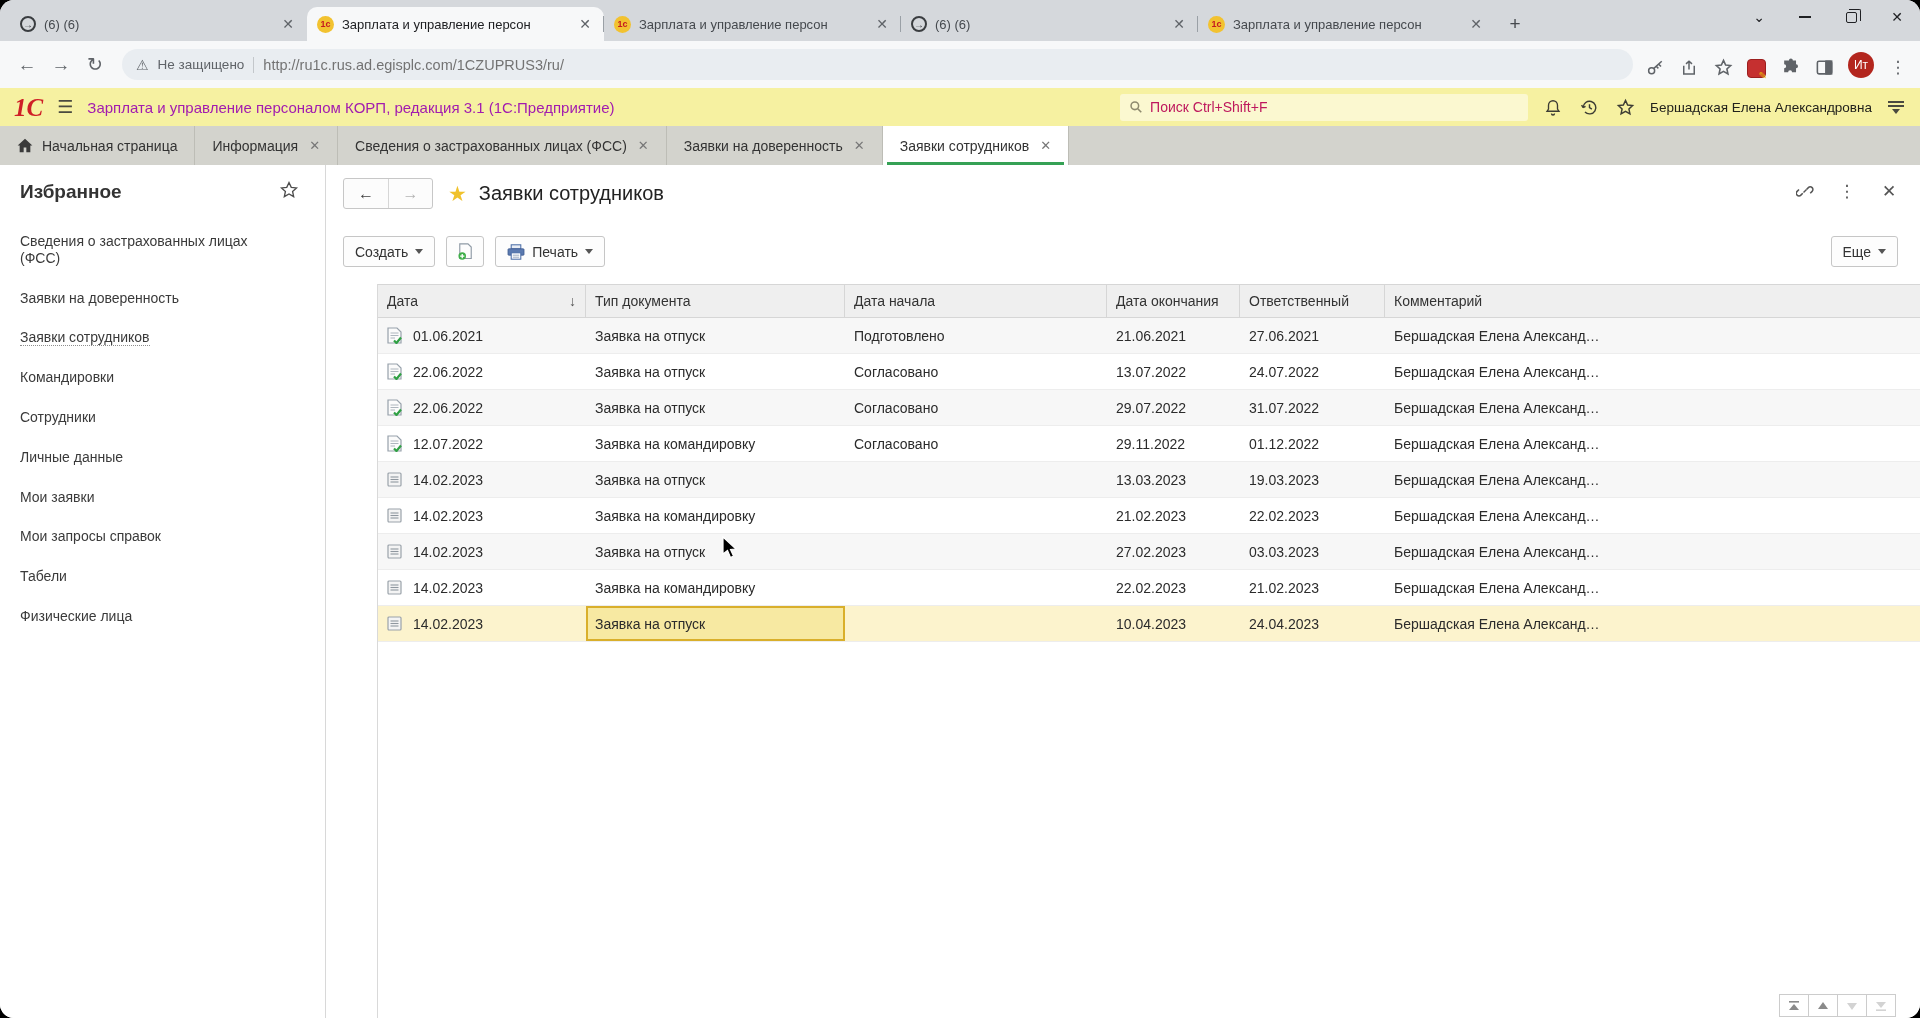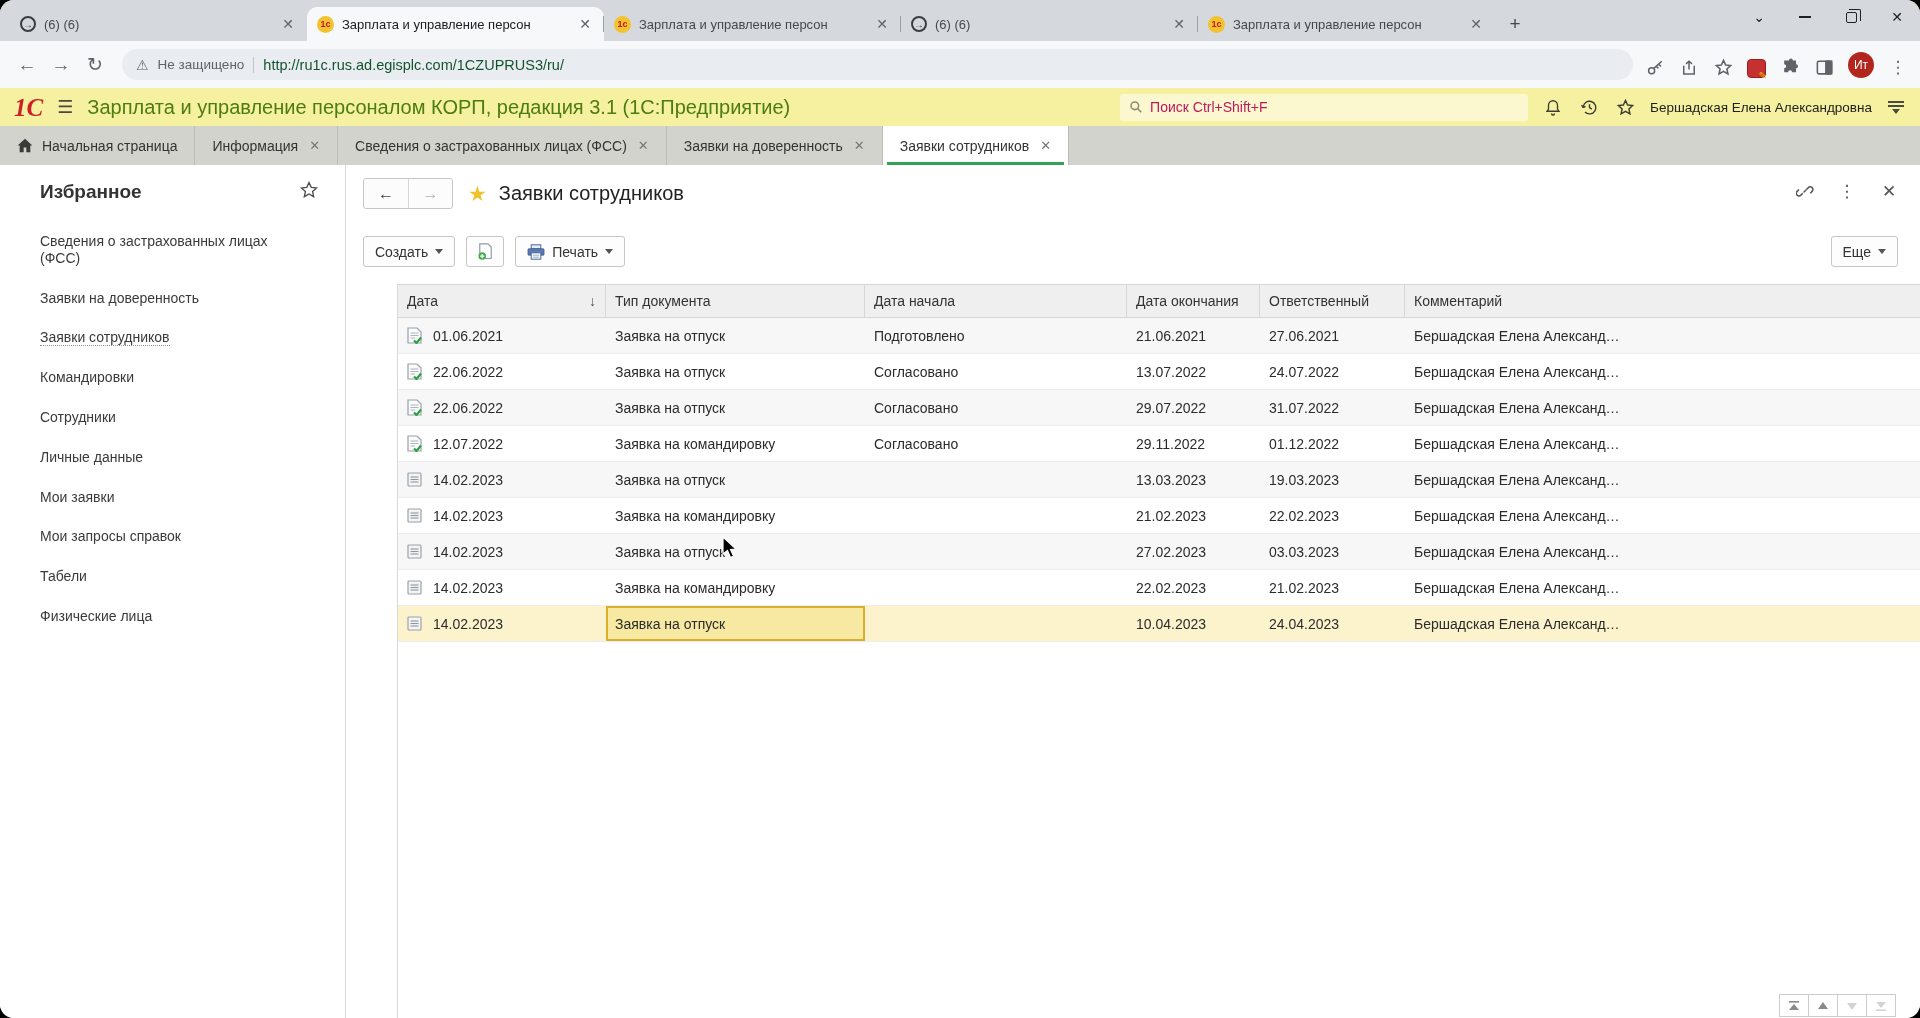--- a/index.html
+++ b/index.html
@@ -24,50 +24,50 @@
   .winbtn .restore::before { content:""; position:absolute; left:2px; top:-4px; width:11px; height:11px; border:1px solid #202124; border-left:none; border-bottom:none; border-radius:0 2px 0 0; }
   .winbtn .minim { width:12px; height:1.5px; background:#202124; }
 
   
   .btoolbar { height:47px; background:#f7f8f9; display:flex; align-items:center; padding:0 12px; gap:4px; }
   .navico { width:30px; height:30px; display:flex; align-items:center; justify-content:center; font-size:19px; color:#5f6368; border-radius:50%; cursor:pointer; flex:none; }
   .omnibox { flex:1; height:31px; background:#e9edf1; border-radius:16px; display:flex; align-items:center; padding:0 14px; gap:9px; margin:0 8px; min-width:0; }
   .omnibox .warn { font-size:14px; color:#5f6368; flex:none; }
   .omnibox .sec { font-size:13.5px; color:#5f6368; flex:none; }
   .omnibox .sep { width:1px; height:16px; background:#c3c7cb; flex:none; }
-  .omnibox .url { font-size:14.5px; color:#14532d; white-space:nowrap; overflow:hidden; }
+  .omnibox .url { font-size:14.5px; color:#737373; white-space:nowrap; overflow:hidden; }
   .bt-icons { display:flex; align-items:flex-end; gap:14px; flex:none; }
   .bt-ico { width:20px; height:20px; display:flex; align-items:center; justify-content:center; color:#5f6368; cursor:pointer; }
   .ext-red { width:19px; height:19px; border-radius:4px; background:#c53030; border:1px solid #9c1f1f; position:relative; }
   .ext-red::after { content:"✎"; position:absolute; right:-2px; bottom:-4px; font-size:10px; color:#e8b90c; }
   .avatar { width:26px; height:26px; border-radius:50%; background:#b3261e; color:#fff; font-size:12px; display:flex; align-items:center; justify-content:center; cursor:pointer; }
 
   
   .appheader { height:38px; background:#f6f1a1; display:flex; align-items:center; padding:0 14px; gap:14px; }
   .logo1c { font-family:"Liberation Serif",serif; font-style:italic; font-weight:bold; font-size:25px; color:#cf1f27; line-height:1; flex:none; }
   .burger { font-size:18px; color:#4a4a40; flex:none; cursor:pointer; }
-  .apptitle { font-size:20px; color:#4d7c0f; flex:none; }
+  .apptitle { font-size:15px; color:#a21caf; flex:none; }
   .ah-spacer { flex:1; }
   .searchbox { width:408px; height:27px; background:#fbf8d0; border-radius:3px; display:flex; align-items:center; padding:0 9px; gap:7px; flex:none; cursor:text; }
   .searchbox .ph { font-size:14px; color:#be185d; }
   .ah-ico { width:22px; height:22px; display:flex; align-items:center; justify-content:center; color:#3c3c34; flex:none; cursor:pointer; }
   .username { font-size:13.5px; color:#22221c; flex:none; cursor:pointer; }
   .svcmenu { display:flex; flex-direction:column; align-items:center; gap:2px; width:20px; cursor:pointer; }
   .svcmenu i { width:16px; height:2px; background:#4a4a40; }
   .svcmenu .caret { width:0; height:0; border-left:4px solid transparent; border-right:4px solid transparent; border-top:5px solid #4a4a40; background:none; }
 
   
   .apptabs { height:39px; background:#d3d3cd; display:flex; align-items:stretch; }
   .apptab { display:flex; align-items:center; gap:9px; padding:0 17px; font-size:14px; color:#333; border-right:1px solid #bdbdb6; position:relative; cursor:pointer; white-space:nowrap; }
   .apptab.active { background:#fff; }
   .apptab.active::after { content:""; position:absolute; left:4px; right:4px; bottom:0; height:3px; background:#35a155; }
   .apptab .tclose { font-size:13px; color:#777; margin-left:2px; }
 
   
-  .main { display:flex; height:853px; background:#fff;padding-left:20px; }
+  .main { display:flex; height:853px; background:#fff; }
   .sidebar { width:326px; flex:none; border-right:1px solid #d8d8d8; padding:15px 0 0 20px; }
   .sb-head { display:flex; align-items:center; }
   .sb-title { font-size:19px; font-weight:bold; color:#333; }
   .sb-star { margin-left:auto; margin-right:26px; color:#4c4c4c; }
   .sb-items { list-style:none; margin-top:29px; }
   .sb-items li { font-size:14px; color:#3a3a3a; margin-bottom:23px; max-width:252px; line-height:1.2; cursor:pointer; }
   .sb-items li.current span { border-bottom:1px dotted #8e8e8e; }
 
   .content { flex:1; position:relative; }
   .c-head { position:absolute; left:17px; top:13px; display:flex; align-items:center; }

